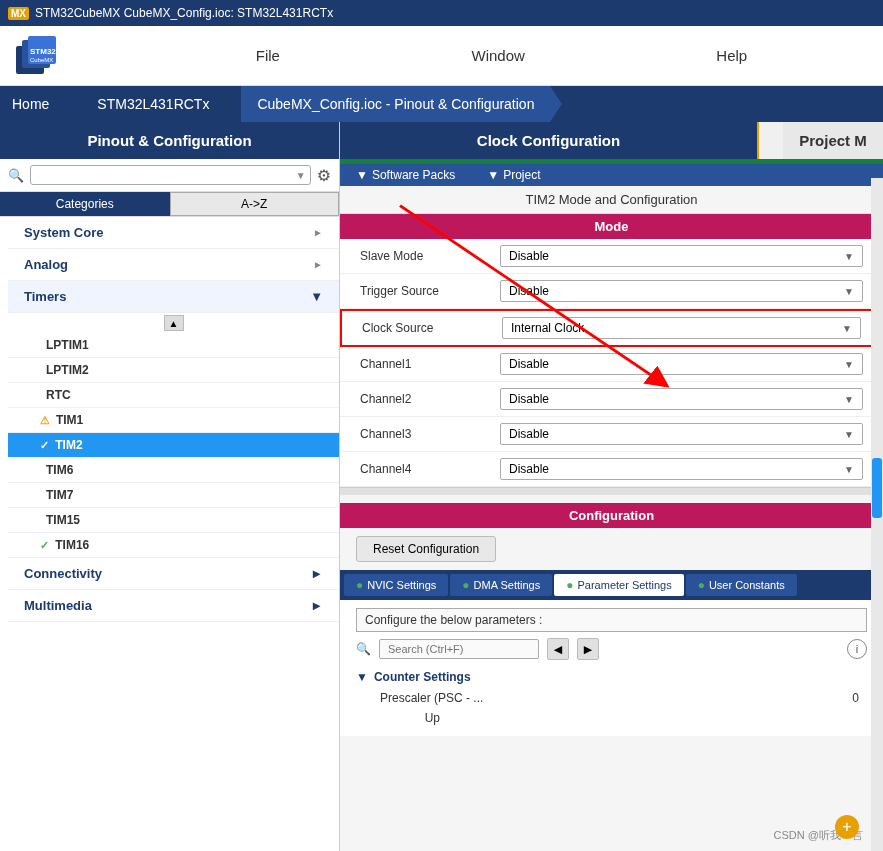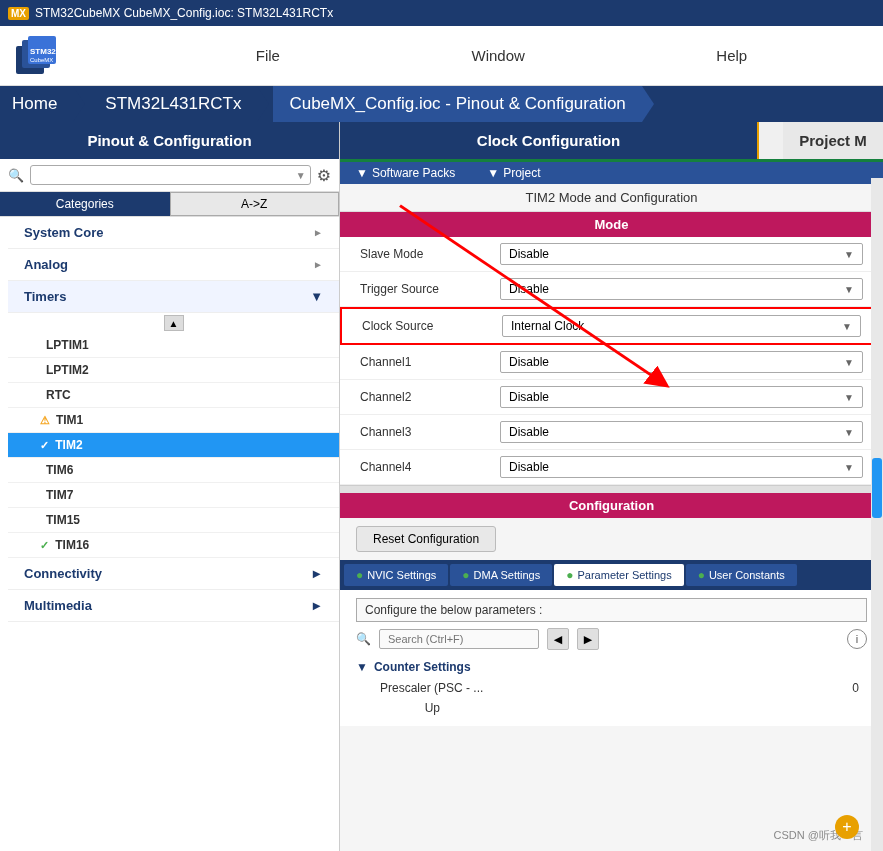--- a/index.html
+++ b/index.html
@@ -65,21 +65,21 @@
       align-items: center;
       height: 36px;
       padding: 0 0;
     }
     .breadcrumb-item {
       color: white;
       padding: 0 16px;
       height: 36px;
       display: flex;
       align-items: center;
-      font-size: 17px;
+      font-size: 14px;
       position: relative;
     }
     .breadcrumb-item.active {
       background: #2a5298;
     }
     .breadcrumb-item::after {
       content: '';
       position: absolute;
       right: -12px;
       top: 0;
@@ -282,21 +282,21 @@
       cursor: pointer;
       font-size: 12px;
     }
     .config-row-select .chevron { font-size: 10px; color: #666; }
     .clock-source-row {
       border: 2px solid red;
     }
 
     
     .config-section {
-      margin-top: 0;
+      margin-top: 8px;
     }
     .reset-btn {
       margin: 8px 16px;
       padding: 5px 16px;
       background: #e8e8e8;
       border: 1px solid #bbb;
       border-radius: 3px;
       cursor: pointer;
       font-size: 12px;
     }
@@ -620,21 +620,21 @@
             <span class="chevron">►</span>
           </div>
         </div>
 
       </div>
     </div>
   </div>
 
   <div class="right-panel">
 
-    <div style="display:flex;background:#f0f0f0;border-bottom:3px solid #15803d;gap:24px;">
+    <div style="display:flex;background:#f0f0f0;border-bottom:5px solid #15803d;gap:24px;">
       <div style="flex:1;background:#1c3a6e;color:white;text-align:center;padding:10px;font-size:15px;font-weight:bold;border-right:2px solid #e8a000;">Clock Configuration</div>
       <div style="background:#e8e8e8;color:#333;text-align:center;padding:10px;font-size:15px;font-weight:bold;min-width:100px;">Project M</div>
     </div>
 
     <div class="sub-tabs">
       <div class="sub-tab">
         <span>▼</span>
         <span>Software Packs</span>
       </div>
       <div class="sub-tab">

